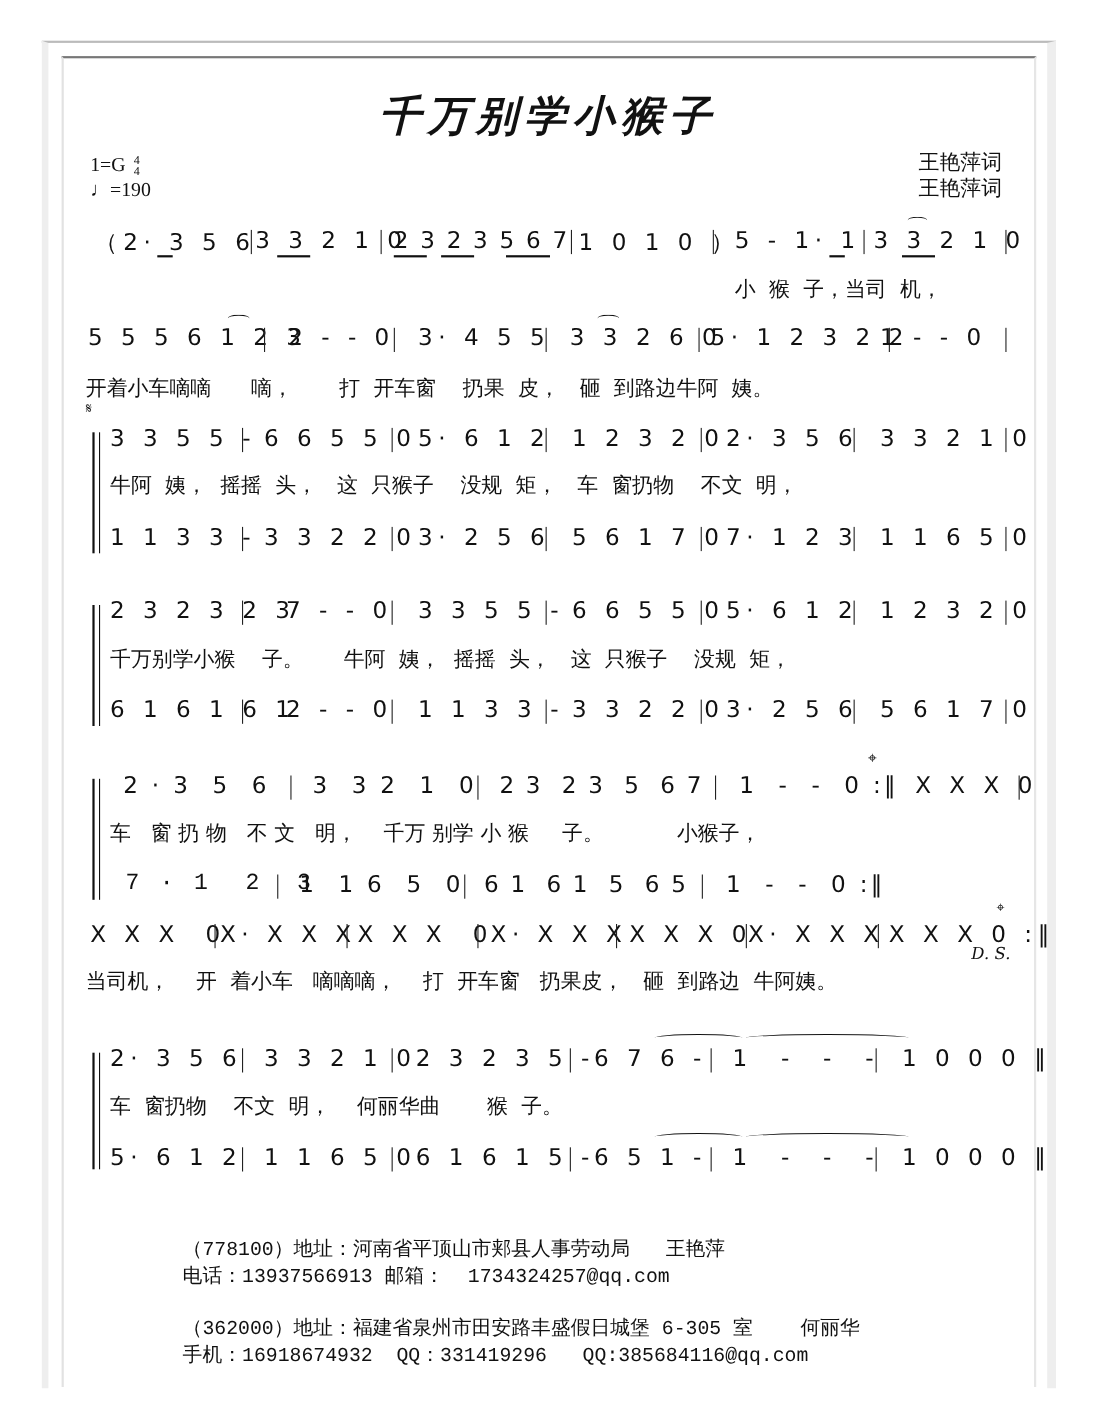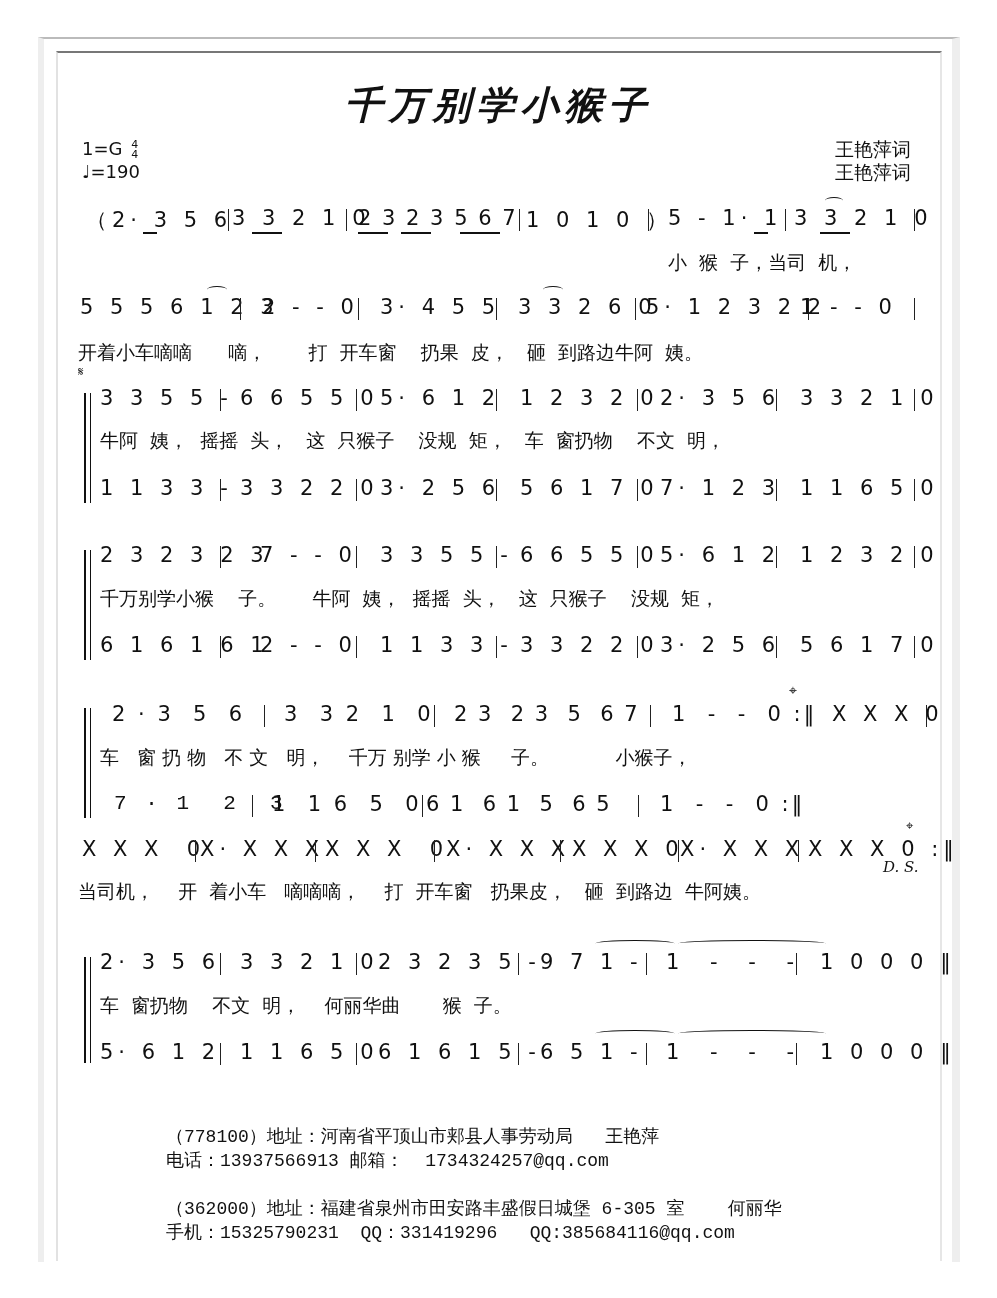--- a/index.html
+++ b/index.html
@@ -1,20 +1,20 @@
 <!DOCTYPE html>
 <html><head>
 <meta charset="utf-8">
 <style>
   html,body{margin:0;padding:0;background:#fff;}
   body{width:997px;height:1298px;position:relative;overflow:hidden;font-family:"DejaVu Sans",sans-serif;color:#111;}
   .frame-outer{position:absolute;left:38px;top:37px;width:922px;height:1225px;border-top:2px solid #bbb;border-left:6px solid #eee;border-right:8px solid #eee;box-sizing:border-box;}
   .frame-inner{position:absolute;left:56px;top:51px;width:886px;height:1210px;border-top:2px solid #777;border-left:2px solid #e2e2e2;border-right:2px solid #e6e6e6;box-sizing:border-box;}
   .title{position:absolute;left:0;width:997px;top:80px;text-align:center;font-family:"DejaVu Serif",serif;font-size:38px;font-weight:bold;letter-spacing:6px;font-style:italic;}
-  .meta{position:absolute;font-size:18px;line-height:22px;}
+  .meta{position:absolute;font-size:18px;line-height:22px;font-family:Liberation Serif, serif;}
   .key{left:82px;top:138px;}
   .tempo{left:82px;top:161px;}
   .credit{right:86px;text-align:right;font-size:19px;}
   .frac{display:inline-block;vertical-align:middle;font-size:11px;line-height:10px;text-align:center;margin-left:3px;}
   .row{position:absolute;left:80px;width:840px;height:30px;}
   .cell{position:absolute;top:0;font-size:21px;white-space:pre;letter-spacing:5px;font-family:"DejaVu Sans",sans-serif;}
   .barline{position:absolute;top:3px;width:1px;height:22px;background:#222;}
   .lyr{position:absolute;left:78px;width:850px;font-size:19px;white-space:pre;}
   .ul{position:absolute;height:1.5px;background:#111;}
   .arc{position:absolute;border-top:1.6px solid #111;border-radius:50% 50% 0 0;height:6px;}
@@ -167,21 +167,21 @@
     <span class="cell" style="left:720px;">X X X 0</span>
     <span class="barline" style="left:814px;"></span>
   </div>
   <div class="sign" style="left:789px;top:682px;font-size:14px;">⌖</div>
   <div class="lyr" style="top:745px;left:100px;">车   窗 扔 物   不 文   明，    千万 别学 小 猴     子。           小猴子，</div>
   <div class="row" style="top:792px;left:100px;">
     <span class="cell" style="left:14px;letter-spacing:3px;font-family:Liberation Mono, monospace;">7 · 1  2  3</span>
     <span class="barline" style="left:152px;"></span>
     <span class="cell" style="left:172px;letter-spacing:3px;">1  1 6  5  0</span>
     <span class="barline" style="left:322px;"></span>
-    <span class="cell" style="left:326px;letter-spacing:2px;text-align:right;">6 1  6 1  5  6 5</span>
+    <span class="cell" style="left:340px;letter-spacing:2px;text-align:right;">6 1  6 1  5  6 5</span>
     <span class="barline" style="left:538px;"></span>
     <span class="cell" style="left:560px;letter-spacing:3px;">1  -  -  0 :‖</span>
   </div>
 </div>
 
 <div>
   <div class="row" style="top:837px;">
     <span class="cell" style="left:2px;">X X X  0</span>
     <span class="barline" style="left:115px;"></span>
     <span class="cell" style="left:120px;">X· X X X</span>
@@ -203,21 +203,21 @@
 
 <div>
   <div class="brace" style="top:957px;height:106px;"></div>
   <div class="row" style="top:950px;left:100px;">
     <span class="cell" style="left:0px;">2· 3 5 6</span>
     <span class="barline" style="left:120px;"></span>
     <span class="cell" style="left:140px;">3 3 2 1 0</span>
     <span class="barline" style="left:256px;"></span>
     <span class="cell" style="left:278px;">2 3 2 3 5 -</span>
     <span class="barline" style="left:418px;"></span>
-    <span class="cell" style="left:440px;">9 7 1 -</span>
+    <span class="cell" style="left:440px;">6 7 6 -</span>
     <span class="barline" style="left:546px;"></span>
     <span class="cell" style="left:566px;letter-spacing:12px;">1 - - -</span>
     <span class="barline" style="left:696px;"></span>
     <span class="cell" style="left:720px;">1 0 0 0 ‖</span>
   </div>
   <div class="arc" style="left:595px;top:940px;width:80px;"></div>
   <div class="arc" style="left:678px;top:940px;width:148px;"></div>
   <div class="lyr" style="top:993px;left:100px;">车  窗扔物    不文  明，    何丽华曲       猴  子。</div>
   <div class="row" style="top:1040px;left:100px;">
     <span class="cell" style="left:0px;">5· 6 1 2</span>
@@ -232,13 +232,13 @@
     <span class="barline" style="left:696px;"></span>
     <span class="cell" style="left:720px;">1 0 0 0 ‖</span>
   </div>
   <div class="arc" style="left:595px;top:1030px;width:80px;"></div>
   <div class="arc" style="left:678px;top:1030px;width:148px;"></div>
 </div>
 
 <div class="footer" style="top:1125px;">（778100）地址：河南省平顶山市郏县人事劳动局   王艳萍</div>
 <div class="footer" style="top:1149px;">电话：13937566913 邮箱：  1734324257@qq.com</div>
 <div class="footer" style="top:1197px;">（362000）地址：福建省泉州市田安路丰盛假日城堡 6-305 室    何丽华</div>
-<div class="footer" style="top:1221px;">手机：15325790231  QQ：331419296   QQ:385684116@qq.com</div>
+<div class="footer" style="top:1221px;">手机：16918674932  QQ：331419296   QQ:385684116@qq.com</div>
 
 </body></html>

